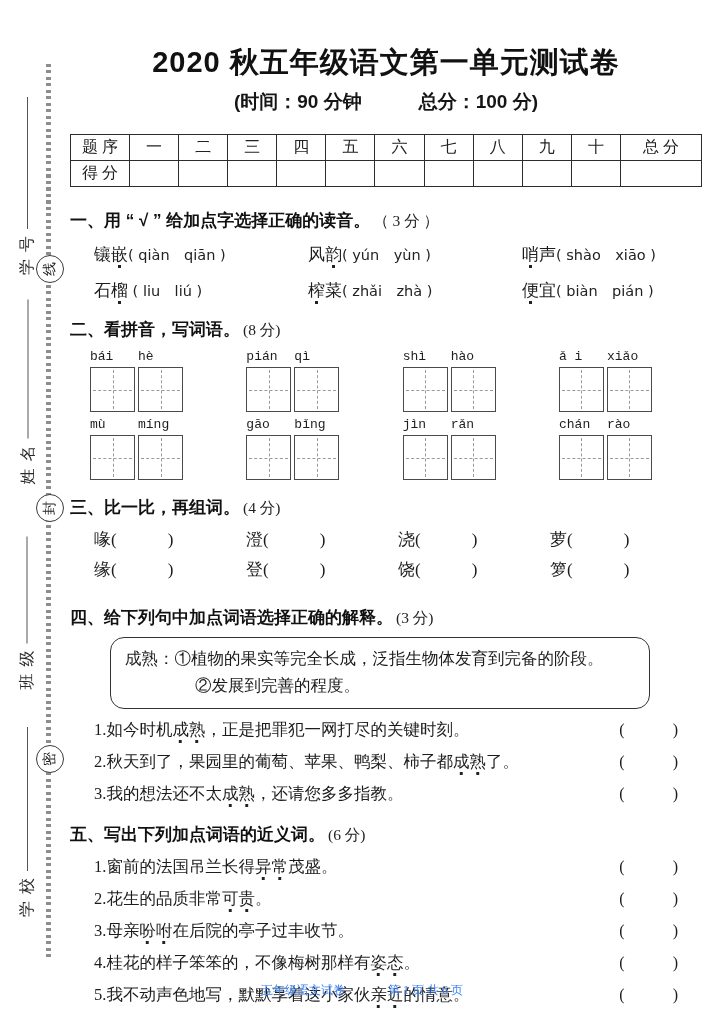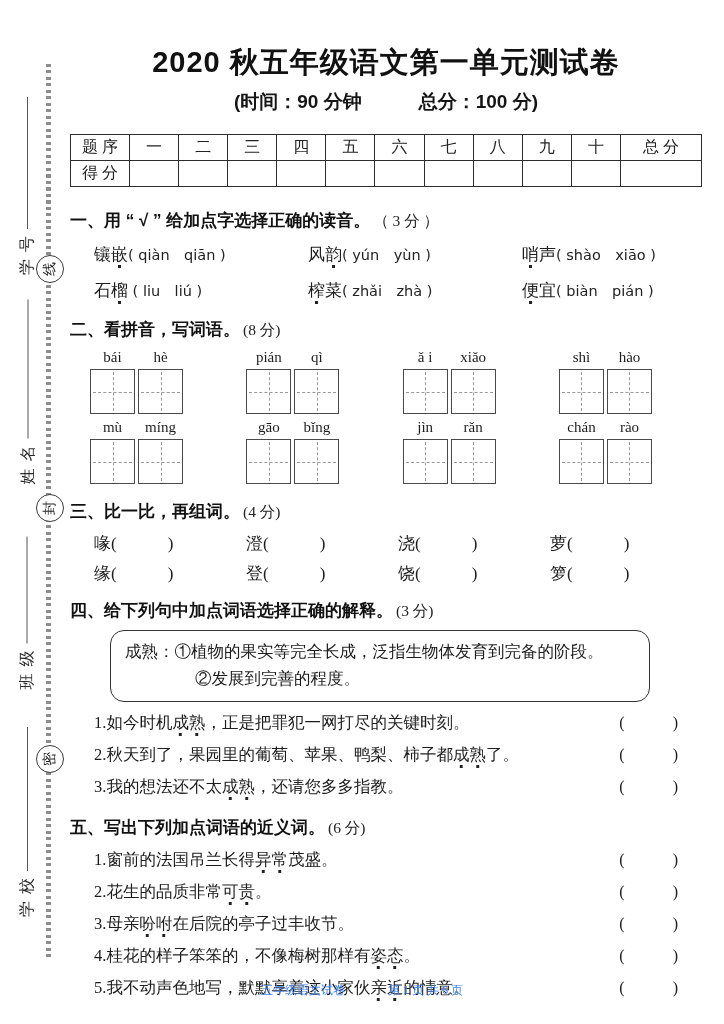--- a/index.html
+++ b/index.html
@@ -47,22 +47,22 @@
   
   .s1-grid{display:grid;grid-template-columns:214px 214px 1fr;row-gap:13px;
     padding-left:24px;margin-top:11px;}
   .w-item{font-size:17px;white-space:nowrap;}
   .w-item .py{font-family:"DejaVu Sans",sans-serif;font-size:14.5px;color:#222;}
 
   
   .s2-row{display:flex;justify-content:space-between;padding-left:20px;padding-right:50px;}
   .s2-group{display:flex;flex-direction:column;align-items:center;}
   .pin-row{display:flex;gap:3px;margin-bottom:3px;}
-  .pin-row span{width:45px;text-align:center;font-family:Liberation Serif, serif;
-    font-size:15px;color:#1d1d1d;white-space:nowrap;}
+  .pin-row span{width:45px;text-align:left;font-family:Liberation Mono, monospace;
+    font-size:13px;color:#1d1d1d;white-space:nowrap;}
   .tzg-row{display:flex;gap:3px;}
   .tzg{position:relative;width:45px;height:45px;border:1.6px solid #4a4a4a;background:#fff;box-sizing:border-box;}
   .tzg::before{content:"";position:absolute;left:50%;top:2px;bottom:2px;border-left:1px dashed #9a9a9a;}
   .tzg::after{content:"";position:absolute;top:50%;left:2px;right:2px;border-top:1px dashed #9a9a9a;}
 
   
   .s3-grid{display:grid;grid-template-columns:1fr 1fr 1fr 1fr;row-gap:7px;
     padding-left:24px;margin-top:9px;}
   .s3-cell{font-size:17px;white-space:nowrap;}
 
@@ -70,21 +70,21 @@
   .def-box{border:1.6px solid #333;border-radius:14px;margin:8px 0 4px 40px;width:540px;
     padding:7px 14px 9px 14px;font-size:16.5px;line-height:27px;box-sizing:border-box;}
   .def-line2{padding-left:70px;}
   .q-row{display:flex;justify-content:space-between;align-items:baseline;margin-top:10px;}
   .q-text{font-size:16.5px;padding-left:24px;}
   .q-paren{font-size:16px;margin-right:24px;white-space:pre;}
 
   .footer{position:absolute;top:982px;left:0;width:724px;text-align:center;
     font-size:12px;color:#3b82f6;}
   .footer span{margin:0 20px;}
-  .mt22{margin-top:22px;} .mt16{margin-top:16px;} .mt14{margin-top:14px;text-align:right;}
+  .mt22{margin-top:22px;} .mt16{margin-top:16px;} .mt14{margin-top:25px;text-align:right;}
   .mt8{margin-top:8px;} .mt18{margin-top:18px;}
 </style>
 </head>
 <body>
 
 <div class="page">
 
   <div class="seal-line"></div>
 
   <div class="side-field sf-xuehao">
@@ -185,32 +185,32 @@
             <span>pián</span>
             <span>qì</span>
           </div>
         <div class="tzg-row">
             <div class="tzg"></div>
             <div class="tzg"></div>
           </div>
       </div>
       <div class="s2-group">
         <div class="pin-row">
+            <span>shì</span>
+            <span>hào</span>
+          </div>
+        <div class="tzg-row">
+            <div class="tzg"></div>
+            <div class="tzg"></div>
+          </div>
+      </div>
+      <div class="s2-group">
+        <div class="pin-row">
             <span>ǎ i</span>
             <span>xiǎo</span>
-          </div>
-        <div class="tzg-row">
-            <div class="tzg"></div>
-            <div class="tzg"></div>
-          </div>
-      </div>
-      <div class="s2-group">
-        <div class="pin-row">
-            <span>shì</span>
-            <span>hào</span>
           </div>
         <div class="tzg-row">
             <div class="tzg"></div>
             <div class="tzg"></div>
           </div>
       </div>
     </div>
     <div class="s2-row" style="margin-top:5px;">
       <div class="s2-group">
         <div class="pin-row">

